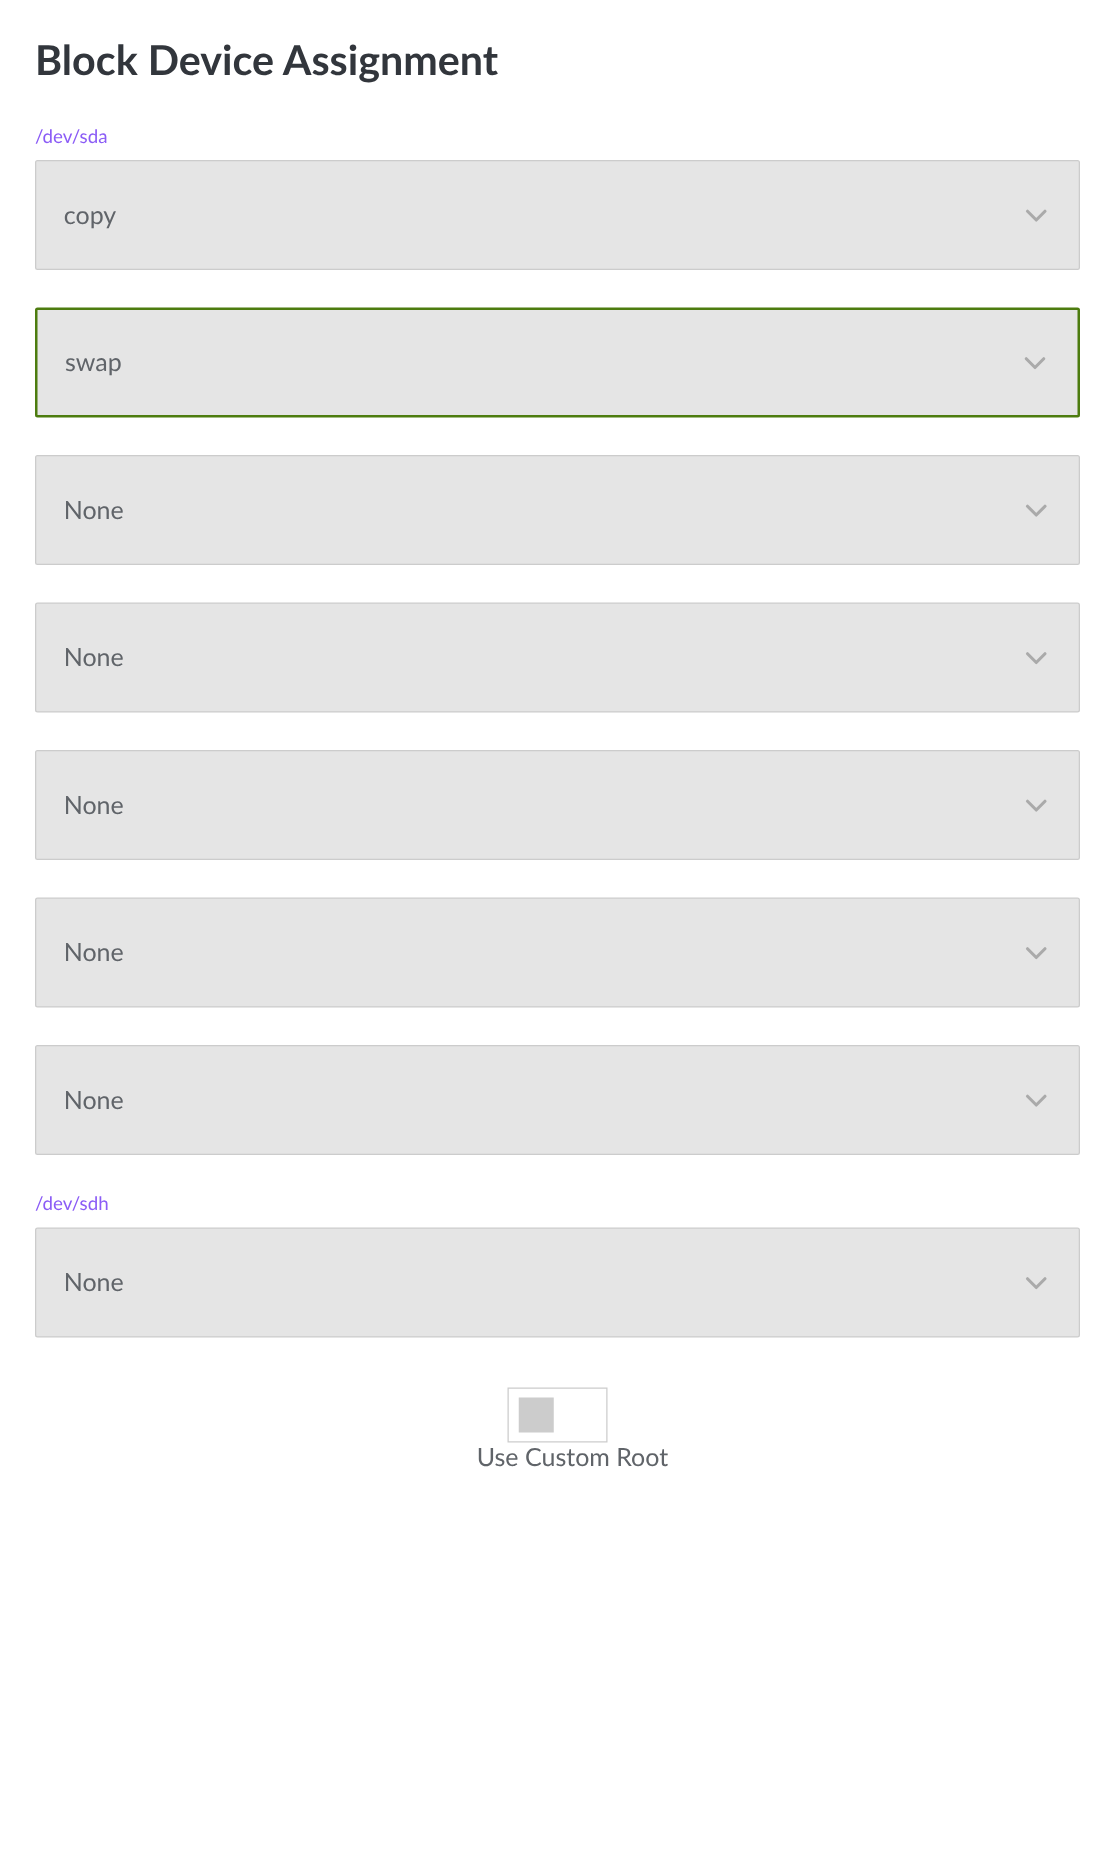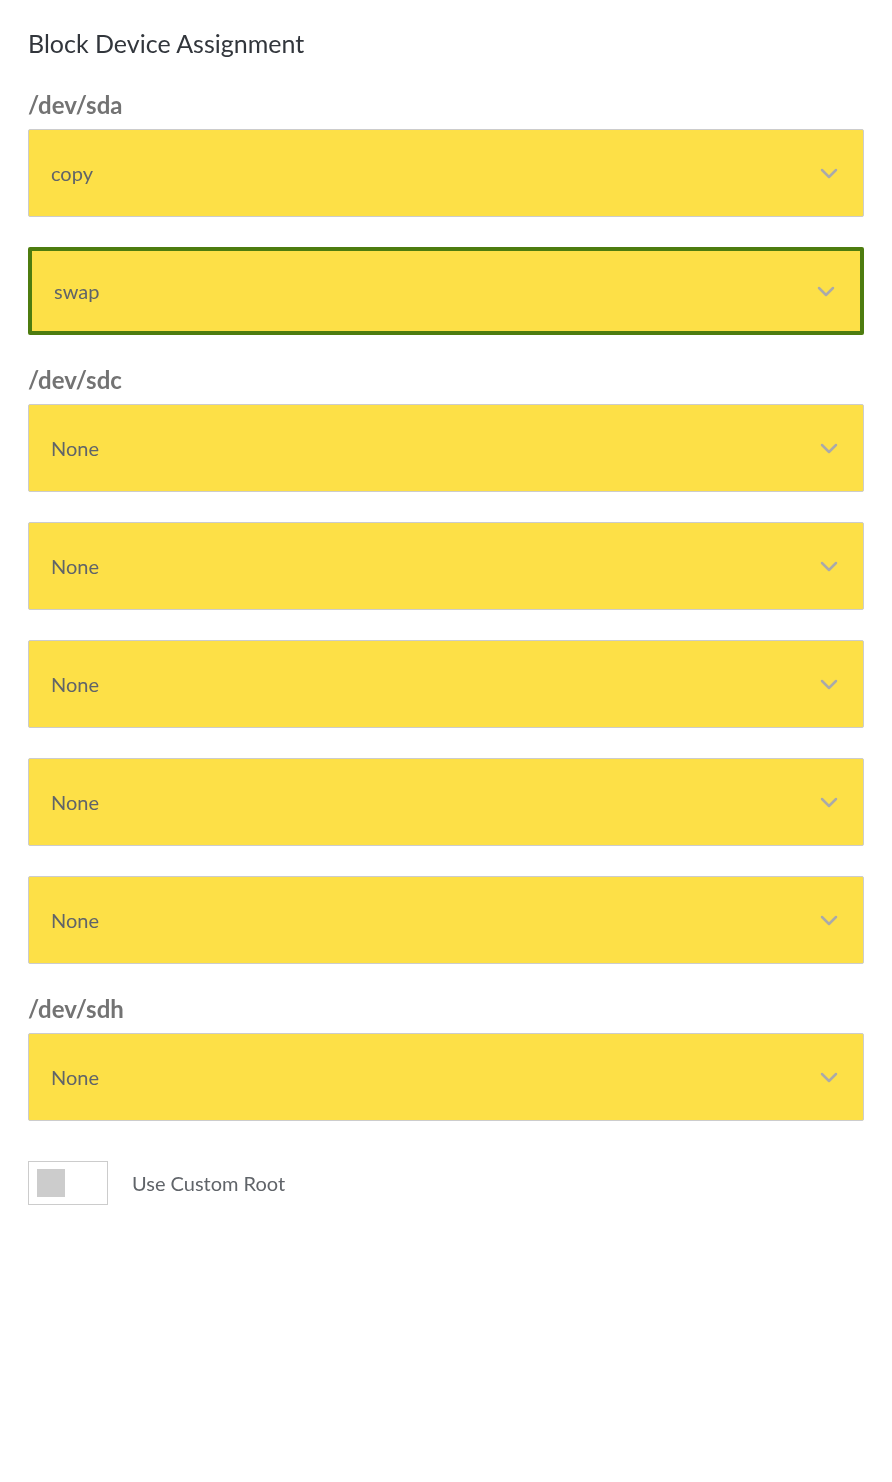--- a/index.html
+++ b/index.html
@@ -7,73 +7,74 @@
       margin: 0;
       padding: 0;
     }
     body {
       font-family: -apple-system, BlinkMacSystemFont, "Segoe UI", "Lato", Helvetica, Arial, sans-serif;
       background: #ffffff;
       padding: 28px;
       width: 892px;
     }
     .section-title {
-      font-size: 25px;
-      font-weight: 400;
+      font-size: 33px;
+      font-weight: 700;
       color: #32363c;
       margin-bottom: 32px;
     }
     .field-group {
       margin-bottom: 30px;
     }
     .field-label {
-      font-size: 24px;
-      font-weight: 700;
-      color: #737373;
+      font-size: 15px;
+      font-weight: 400;
+      color: #8b5cf6;
       margin-bottom: 10px;
       display: block;
     }
     .select-wrapper {
       position: relative;
       width: 100%;
     }
     .select-control {
       width: 100%;
       height: 88px;
       border: 1px solid #cccccc;
       border-radius: 2px;
-      background: #fde047;
+      background: #e5e5e5;
       padding: 0 50px 0 22px;
       font-size: 20px;
       color: #606469;
       display: flex;
       align-items: center;
       cursor: pointer;
       position: relative;
     }
     .select-control.focused {
-      border: 4px solid #4d7c0f;
+      border: 2px solid #4d7c0f;
     }
     .chevron-icon {
       position: absolute;
       right: 22px;
       top: 50%;
       transform: translateY(-50%);
       width: 24px;
       height: 24px;
       pointer-events: none;
     }
     .chevron-icon svg {
       width: 100%;
       height: 100%;
     }
     .toggle-row {
       display: flex;
       align-items: center;
       margin-top: 40px;
+      flex-direction: column;
     }
     .toggle-box {
       width: 80px;
       height: 44px;
       border: 1px solid #cccccc;
       background: #ffffff;
       display: flex;
       align-items: center;
       padding: 0 8px;
       cursor: pointer;
@@ -115,21 +116,20 @@
       <span class="chevron-icon">
         <svg viewBox="0 0 24 24" fill="none" stroke="#aaaaaa" stroke-width="2.5" stroke-linecap="round" stroke-linejoin="round">
             <polyline points="5 9 12 16 19 9"></polyline>
           </svg>
       </span>
     </div>
   </div>
 </div>
 
 <div class="field-group">
-  <label class="field-label">/dev/sdc</label>
   <div class="select-wrapper">
     <div class="select-control">
       <span>None</span>
       <span class="chevron-icon">
         <svg viewBox="0 0 24 24" fill="none" stroke="#aaaaaa" stroke-width="2.5" stroke-linecap="round" stroke-linejoin="round">
             <polyline points="5 9 12 16 19 9"></polyline>
           </svg>
       </span>
     </div>
   </div>

